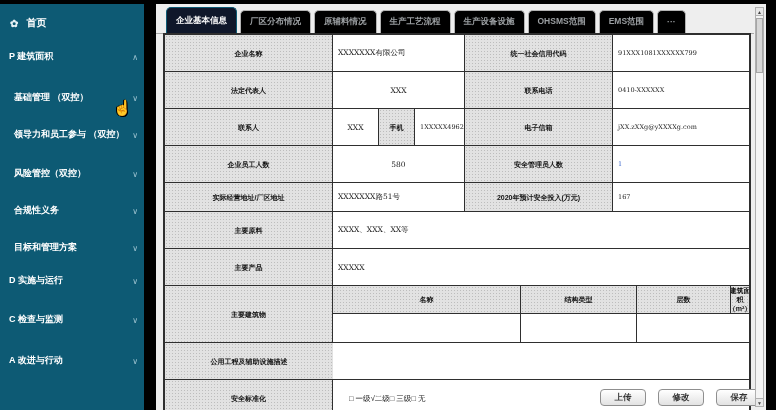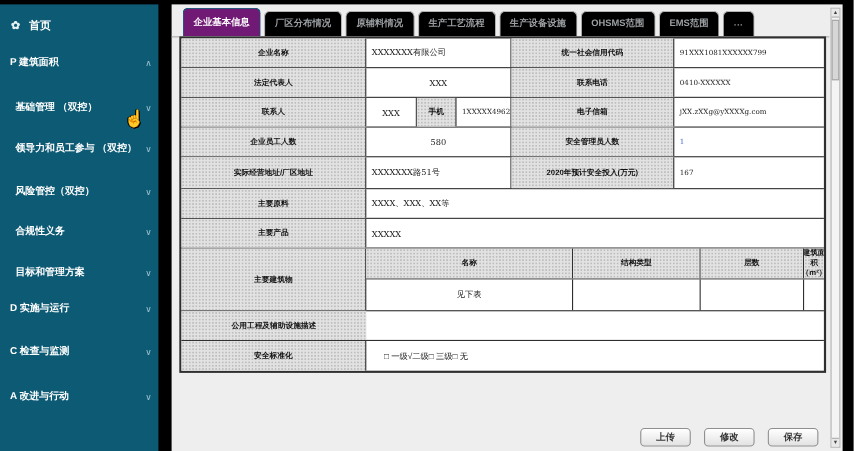--- a/index.html
+++ b/index.html
@@ -27,32 +27,32 @@
              background:#eeeeee; }
 
   
   .tabbar { position:absolute; top:2px; left:0; right:12px; height:28px;
             display:flex; align-items:flex-end; gap:3px; padding-left:10px;
             border-bottom:1px solid #a9a9a9; }
   .tab { height:23px; padding:0 9px; display:flex; align-items:center; justify-content:center;
          background:#000000; border:1px solid #b3b3b3; border-bottom:none;
          border-radius:5px 5px 0 0; font-size:8.5px; font-weight:bold; color:#9b9fa2;
          white-space:nowrap; cursor:pointer; }
-  .tab.active { background:#701a75; color:#fff; height:26px; border-color:#0d5a74; }
+  .tab.active { background:#0f172a; color:#fff; height:26px; border-color:#0d5a74; }
 
   
   .ftable { position:absolute; left:7px; top:29px; width:588px;
             background:#fff; border:2px solid #2f2f2f; }
   .row { display:grid; border-bottom:1px solid #2f2f2f; }
   .row:last-child { border-bottom:none; }
   .r-std { grid-template-columns:168px 132px 148px 1fr; }
   .r-contact { grid-template-columns:168px 46px 36px 50px 148px 1fr; }
   .r-span { grid-template-columns:168px 1fr; }
   .r9 { grid-template-columns:168px 1fr; }
-  .h27{height:27px}.h29{height:29px}.h46{height:46px}
+  .h27{height:37px}.h29{height:29px}.h46{height:46px}
   .cell { border-right:1px solid #2f2f2f; padding:2px 5px; display:flex; align-items:center;
           min-width:0; overflow:hidden; }
   .cell:last-child { border-right:none; }
   .lbl { background-color:#e2e2e2;
          background-image:radial-gradient(#bdbdbd 0.7px, transparent 0.7px);
          background-size:3px 3px;
          font-weight:bold; font-size:7px; color:#111;
          justify-content:center; text-align:center; line-height:9px; }
   .val { font-family:"DejaVu Serif", serif; font-size:7.5px; color:#222; }
   .vc { justify-content:center; }
@@ -62,21 +62,21 @@
   .subtable { display:flex; flex-direction:column; min-width:0; }
   .subrow { display:grid; grid-template-columns:188px 116px 94px 1fr; height:28px; }
   .subrow.head { border-bottom:1px solid #2f2f2f; }
   .subrow .cell { height:100%; }
 
   .opts { font-family:"Liberation Sans", sans-serif; font-size:7.5px;
           padding-left:16px; color:#222; }
   .opts span { white-space:nowrap; }
 
   
-  .btnrow { position:absolute; bottom:4px; right:22px; display:flex; gap:12px; }
+  .btnrow { position:absolute; bottom:4px; right:4px; display:flex; gap:12px; }
   .btn { width:46px; height:17px; font-family:"Liberation Sans", sans-serif;
          font-weight:bold; font-size:8.5px; color:#333;
          background:linear-gradient(#ffffff,#e2e2e2); border:1px solid #8f8f8f;
          border-radius:4px; cursor:pointer; }
 
   
   .scrollbar { position:absolute; top:3px; right:2px; bottom:3px; width:9px;
                background:#f4f4f4; border:1px solid #b0b0b0; }
   .sb-arrow { display:block; text-align:center; font-size:5px; color:#444; line-height:8px; }
   .sb-up { position:absolute; top:0; left:0; right:0; height:8px; background:#e8e8e8; border-bottom:1px solid #b0b0b0; }
@@ -199,21 +199,20 @@
     <div class="row r9">
       <div class="cell lbl">主要建筑物</div>
       <div class="subtable">
         <div class="subrow head">
           <div class="cell lbl">名称</div>
           <div class="cell lbl">结构类型</div>
           <div class="cell lbl">层数</div>
           <div class="cell lbl">建筑面积（m²）</div>
         </div>
         <div class="subrow">
-          <div class="cell val vc">见下表</div>
           <div class="cell val"></div>
           <div class="cell val"></div>
           <div class="cell val"></div>
         </div>
       </div>
     </div>
 
     <div class="row r-span h27">
       <div class="cell lbl">公用工程及辅助设施描述</div>
     </div>

